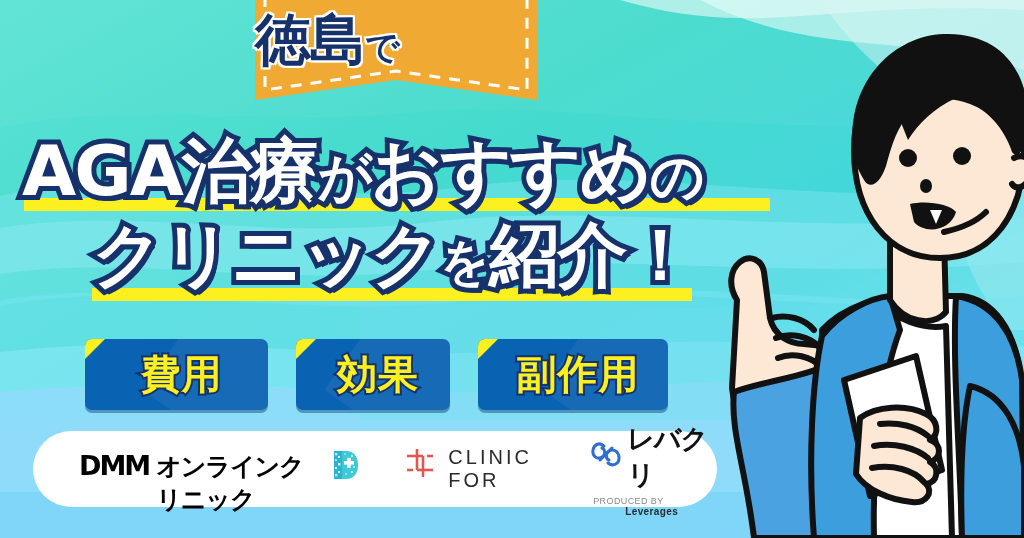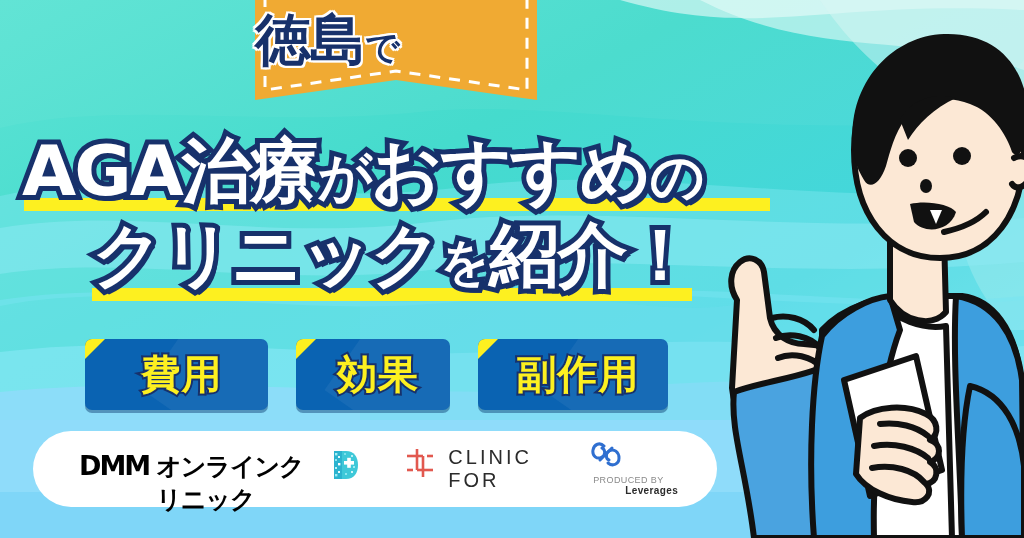--- a/index.html
+++ b/index.html
@@ -277,20 +277,21 @@
 
     <div id="logo-levacli">
       <div class="lv-top">
         <span>
           <svg width="30" height="26" viewBox="0 0 30 26">
             <path d="M13,4 C9,0 3,2 2,8 C1,14 6,18 11,15 C15,12.5 14,7 11,6" fill="none" stroke="#2f6fd0" stroke-width="3" stroke-linecap="round"></path>
             <path d="M17,21 C22,25 28,22 28,16 C28,10 23,6 18,9 C14,11.5 15,17 18,18" fill="none" stroke="#2f6fd0" stroke-width="3" stroke-linecap="round"></path>
             <path d="M9,18 L21,6" stroke="#2f6fd0" stroke-width="3" stroke-linecap="round"></path>
           </svg>
         </span>
+        <span class="lv-word">レバクリ</span>
       </div>
       <div class="lv-sub"><span>PRODUCED BY</span> <b>Leverages</b></div>
     </div>
 
   </div>
 
   <div id="person">
     <svg viewBox="0 0 330 538" preserveAspectRatio="none">
       <g stroke="#111111" stroke-width="6" stroke-linejoin="round" stroke-linecap="round">
 

